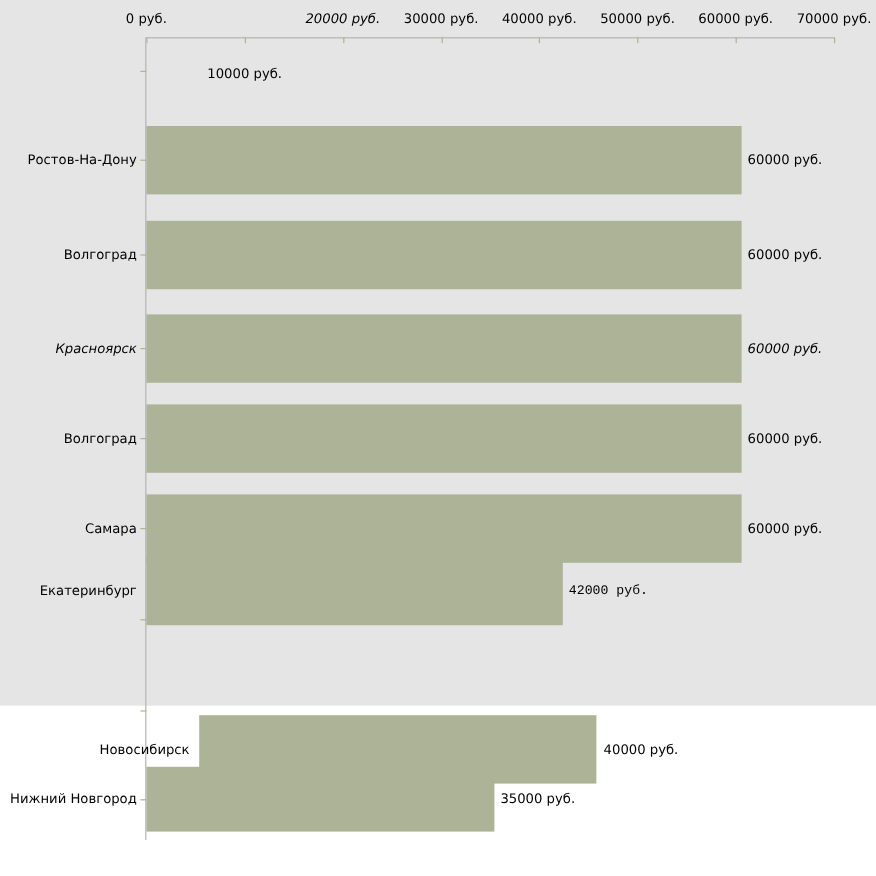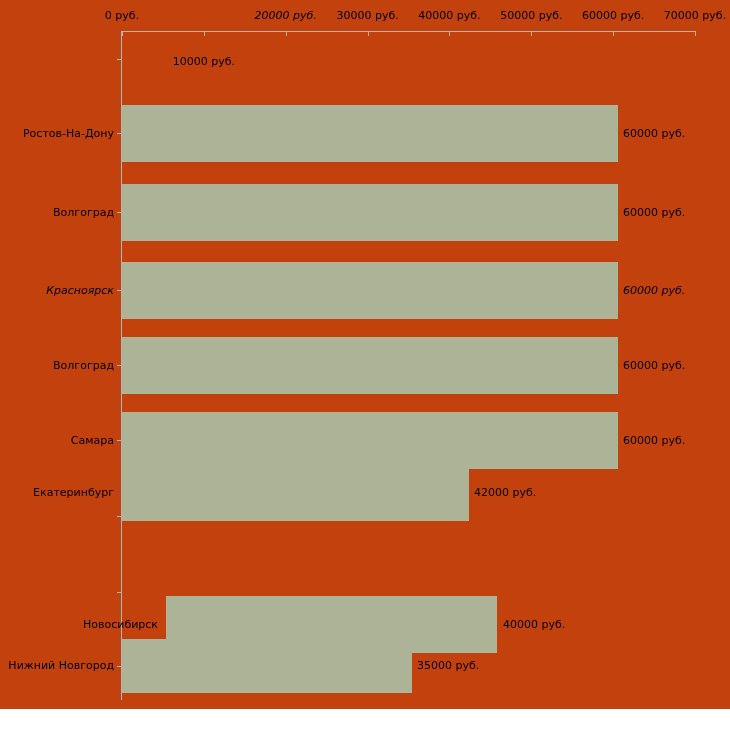--- a/index.html
+++ b/index.html
@@ -11,22 +11,22 @@
     width: 730px;
     height: 730px;
     font-family: "DejaVu Sans", sans-serif;
     color: #000000;
     overflow: hidden;
   }
 
   #chart-root {
     position: relative;
     width: 730px;
-    height: 709px;
-    background: #c2410c;
+    height: 588px;
+    background: #e5e5e5;
   }
 
   
   #x-axis {
     position: absolute;
     left: 0;
     top: 0;
     width: 730px;
     height: 36px;
   }
@@ -176,21 +176,21 @@
 
     <div class="bar-row" style="top:412px;height:57px;">
       <span class="cat-label">Самара</span>
       <div class="bar-rect" style="width:496px;"></div>
       <span class="bar-value-label" style="left:623px;">60000 руб.</span>
     </div>
 
     <div class="bar-row" style="top:464px;height:57px;">
       <span class="cat-label">Екатеринбург</span>
       <div class="bar-rect" style="width:347px;"></div>
-      <span class="bar-value-label" style="left:474px;">42000 руб.</span>
+      <span class="bar-value-label" style="left:474px;font-family:Liberation Mono, monospace;">42000 руб.</span>
     </div>
 
     <div class="bar-row" style="top:596px;height:57px;margin-left:44px;">
       <span class="cat-label">Новосибирск</span>
       <div class="bar-rect" style="width:331px;"></div>
       <span class="bar-value-label" style="left:459px;">40000 руб.</span>
     </div>
 
     <div class="bar-row" style="top:639px;height:54px;">
       <span class="cat-label">Нижний Новгород</span>

